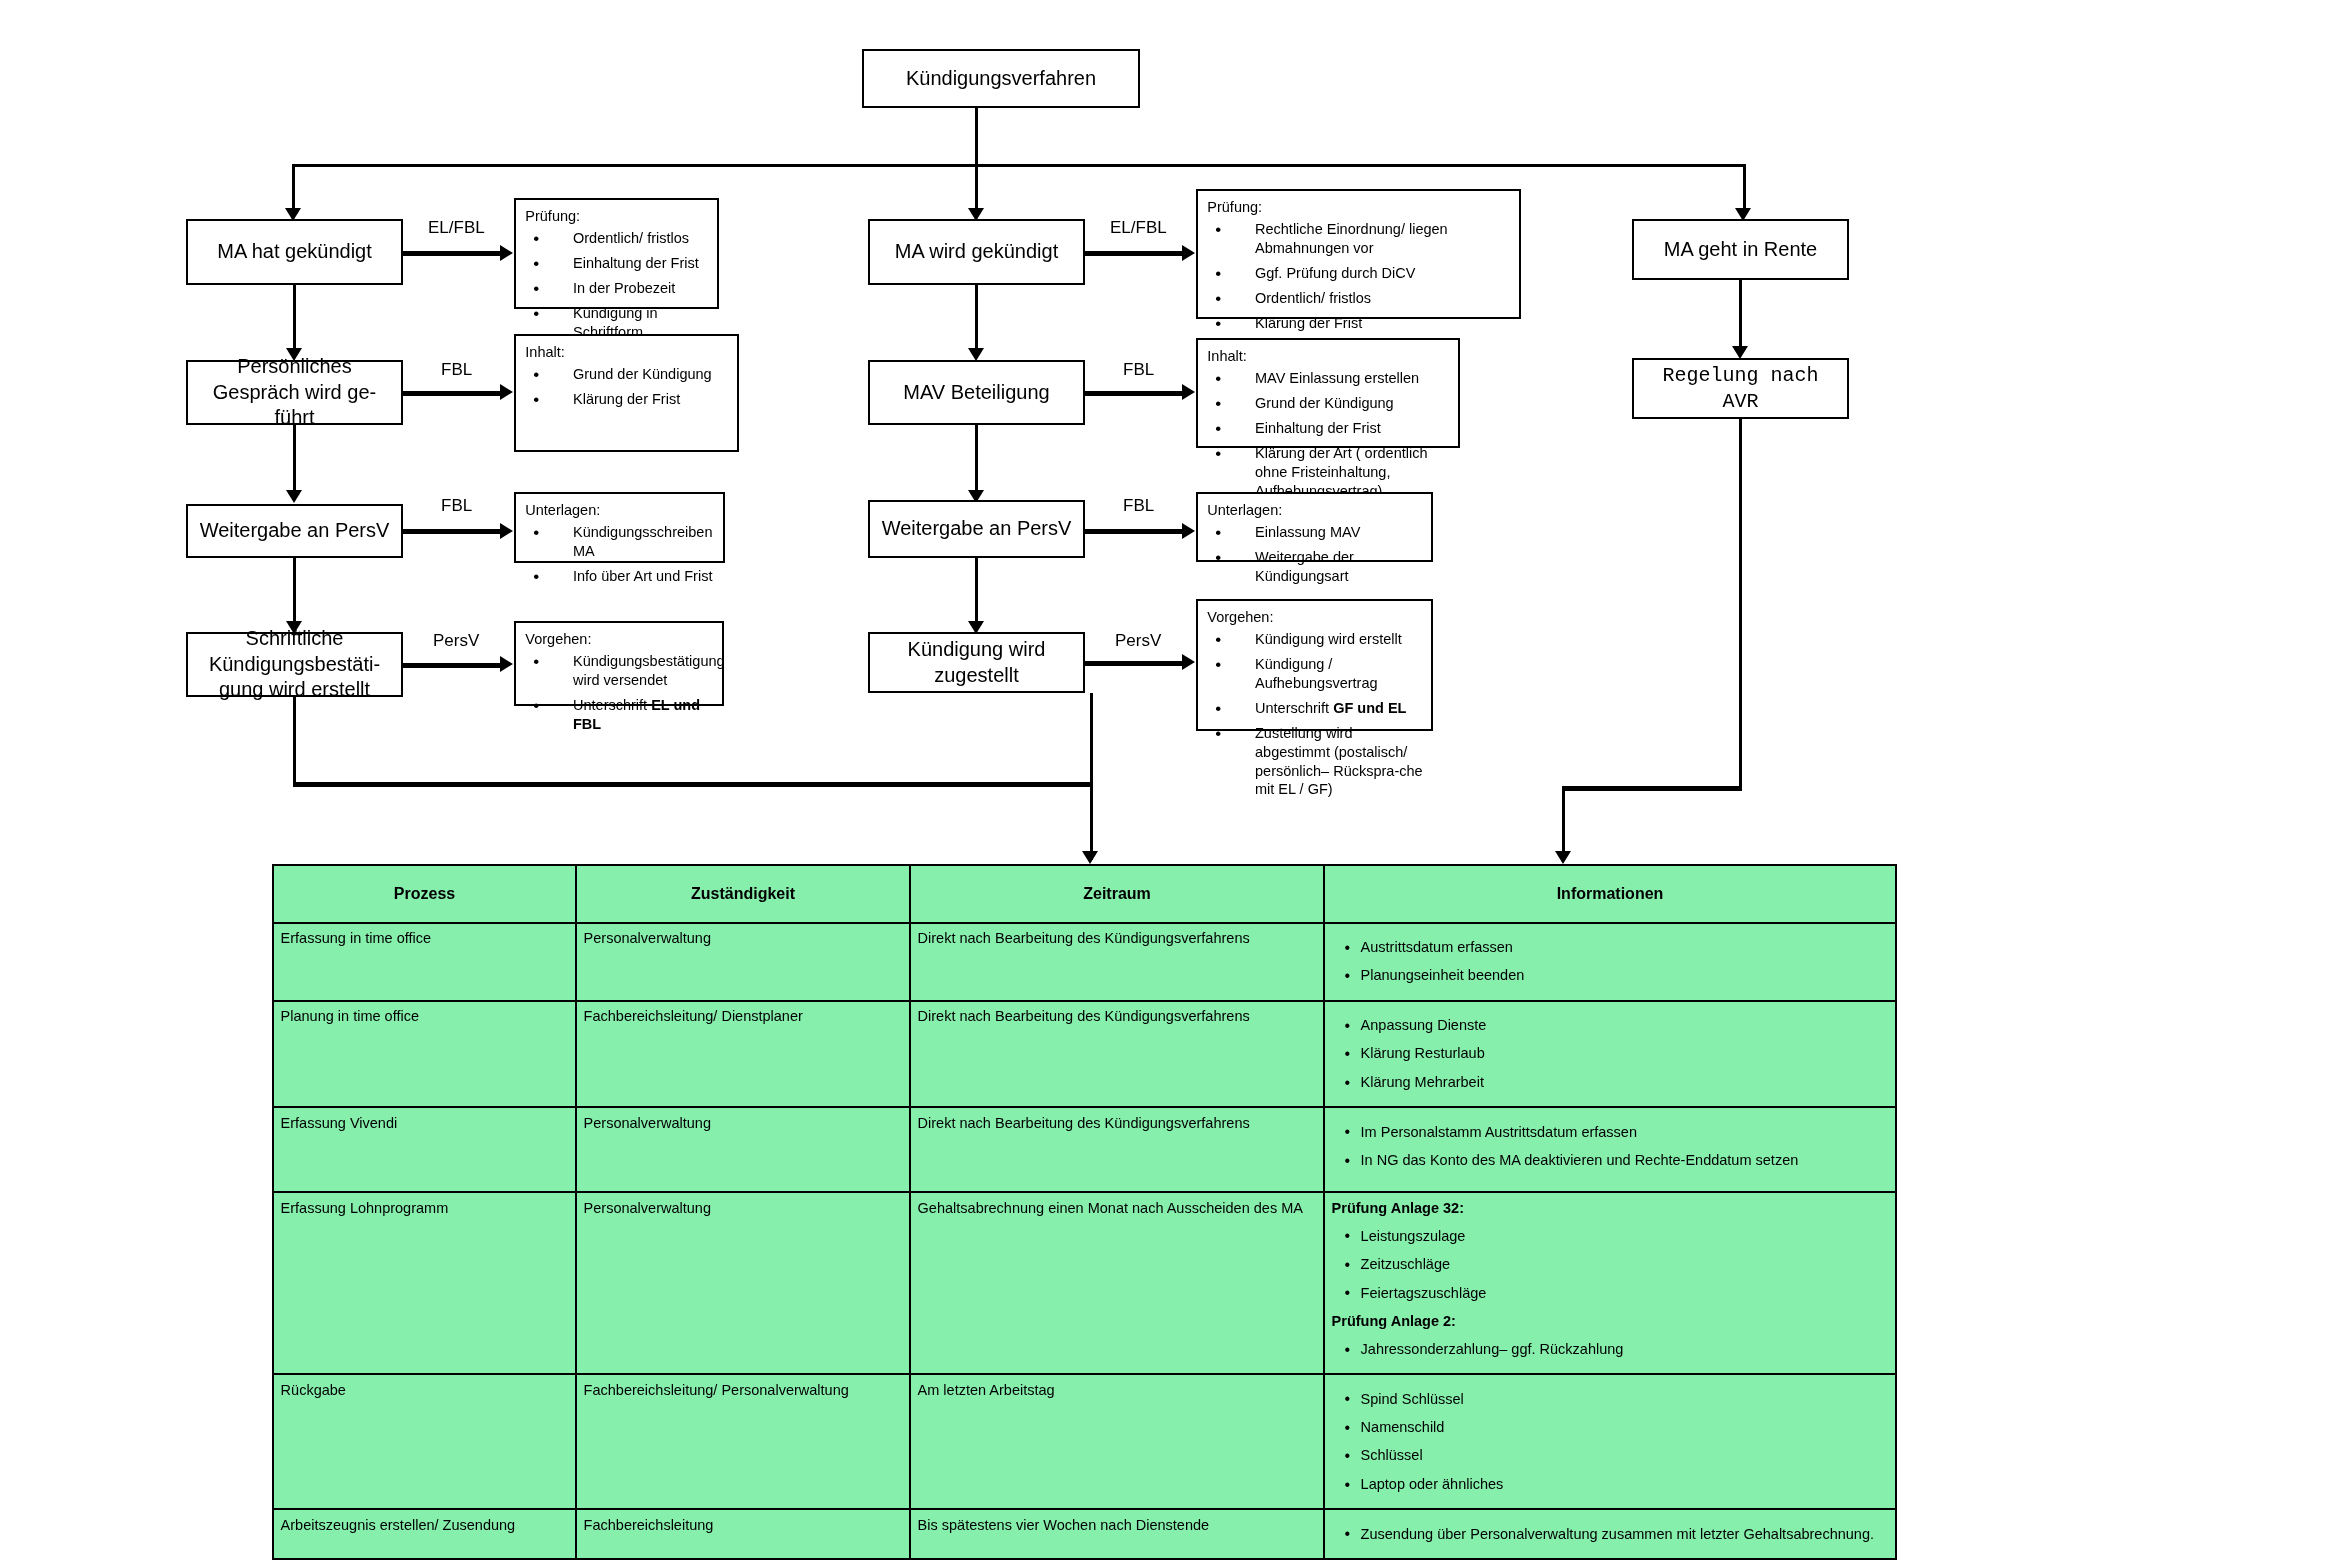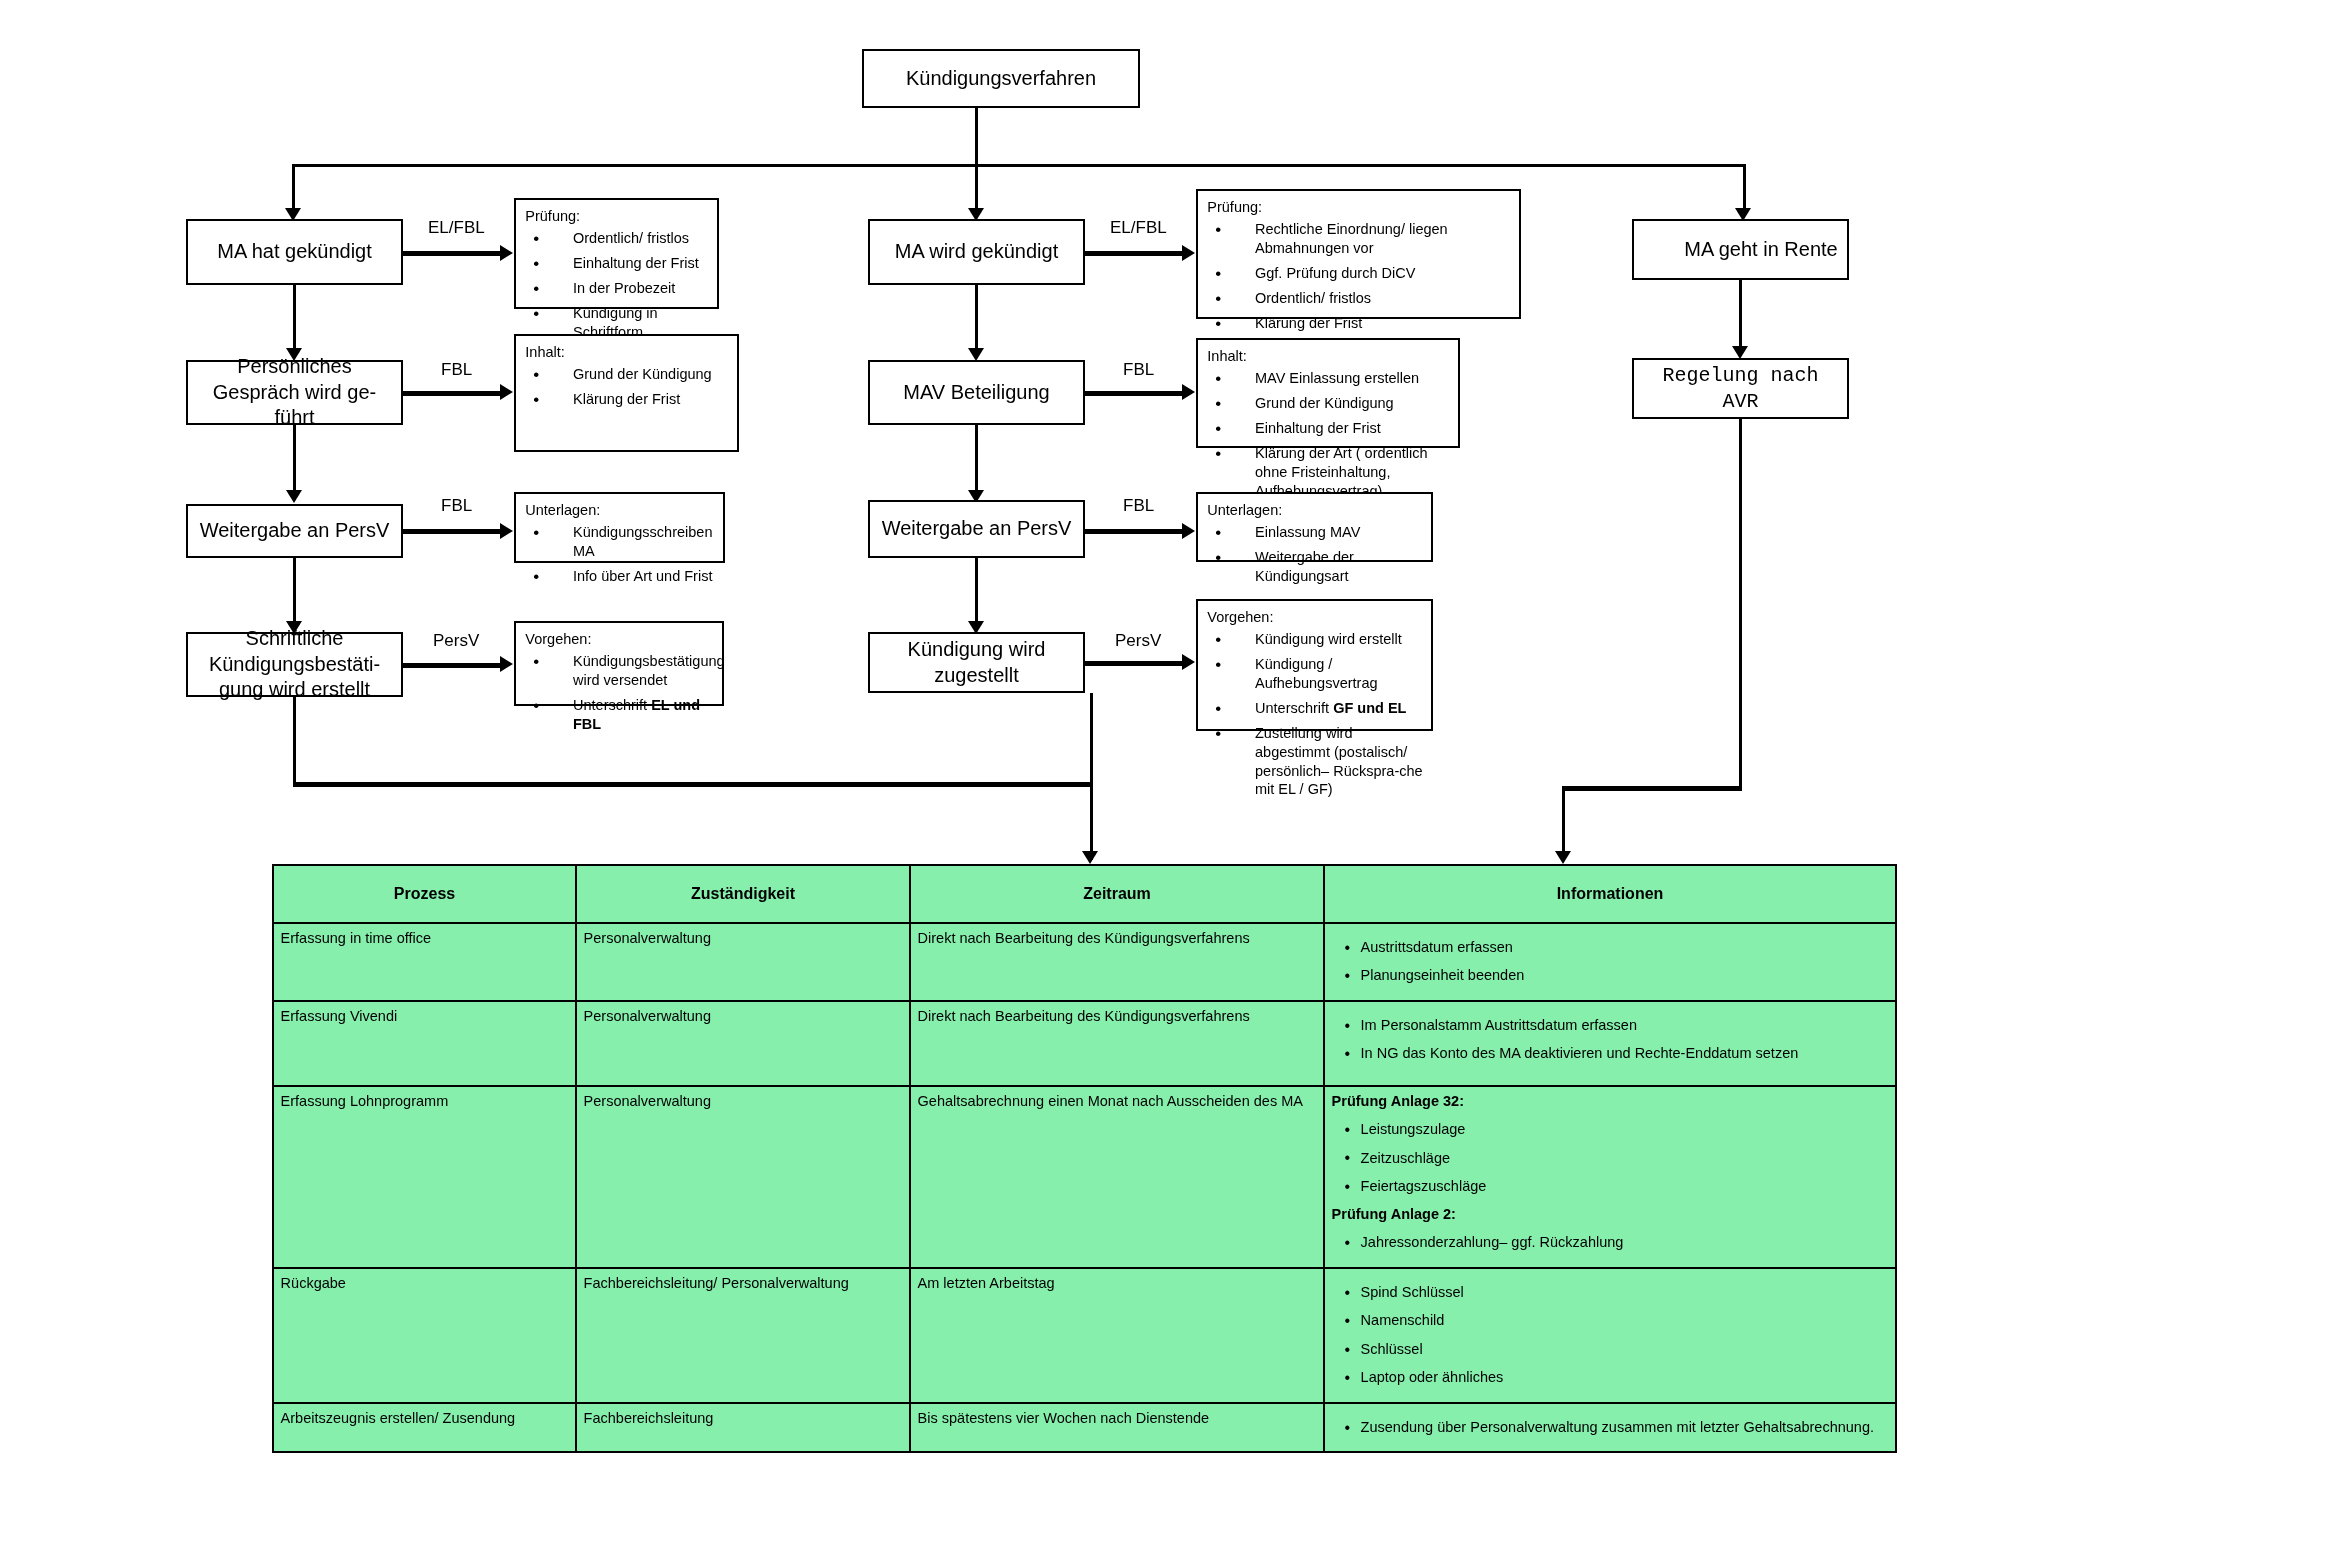--- a/index.html
+++ b/index.html
@@ -251,21 +251,21 @@
       <li>Kündigung / Aufhebungsvertrag</li>
       <li><span>Unterschrift </span><b>GF und EL</b></li>
       <li>Zustellung wird abgestimmt (postalisch/ persönlich– Rückspra-che mit EL / GF)</li>
     </ul>
   </div>
 
   <div class="ln lnv" style="left:1090px;top:693px;width:3.3px;height:93px;"></div>
   <div class="ln lnv" style="left:1090px;top:782px;width:3.3px;height:78px;"></div>
   <div class="arrow-d" style="left:1082px;top:851px;"></div>
 
-  <div class="pbox" style="left:1632px;top:219px;width:217px;height:61px;justify-content:flex-end;">
+  <div class="pbox" style="left:1632px;top:219px;width:217px;height:61px;">
     <span>MA geht in Rente</span>
   </div>
   <div class="ln lnv" style="left:1739px;top:280px;width:3.3px;height:69px;"></div>
   <div class="arrow-d" style="left:1732px;top:346px;"></div>
 
   <div class="pbox" style="left:1632px;top:358px;width:217px;height:61px;font-family:Liberation Mono, monospace;">
     <span>Regelung nach AVR</span>
   </div>
 
   <div class="ln lnv" style="left:1739px;top:419px;width:3.3px;height:370px;"></div>
@@ -293,20 +293,32 @@
         <td>Erfassung in time office</td>
         <td>Personalverwaltung</td>
         <td>Direkt nach Bearbeitung des Kündigungsverfahrens</td>
         <td>
           <ul>
             <li>Austrittsdatum erfassen</li>
             <li>Planungseinheit beenden</li>
           </ul>
         </td>
       </tr>
+      <tr style="height:87px;">
+        <td>Planung in time office</td>
+        <td>Fachbereichsleitung/ Dienstplaner</td>
+        <td>Direkt nach Bearbeitung des Kündigungsverfahrens</td>
+        <td>
+          <ul>
+            <li>Anpassung Dienste</li>
+            <li>Klärung Resturlaub</li>
+            <li>Klärung Mehrarbeit</li>
+          </ul>
+        </td>
+      </tr>
       <tr style="height:85px;">
         <td>Erfassung Vivendi</td>
         <td>Personalverwaltung</td>
         <td>Direkt nach Bearbeitung des Kündigungsverfahrens</td>
         <td>
           <ul>
             <li>Im Personalstamm Austrittsdatum erfassen</li>
             <li>In NG das Konto des MA deaktivieren und Rechte-Enddatum setzen</li>
           </ul>
         </td>

